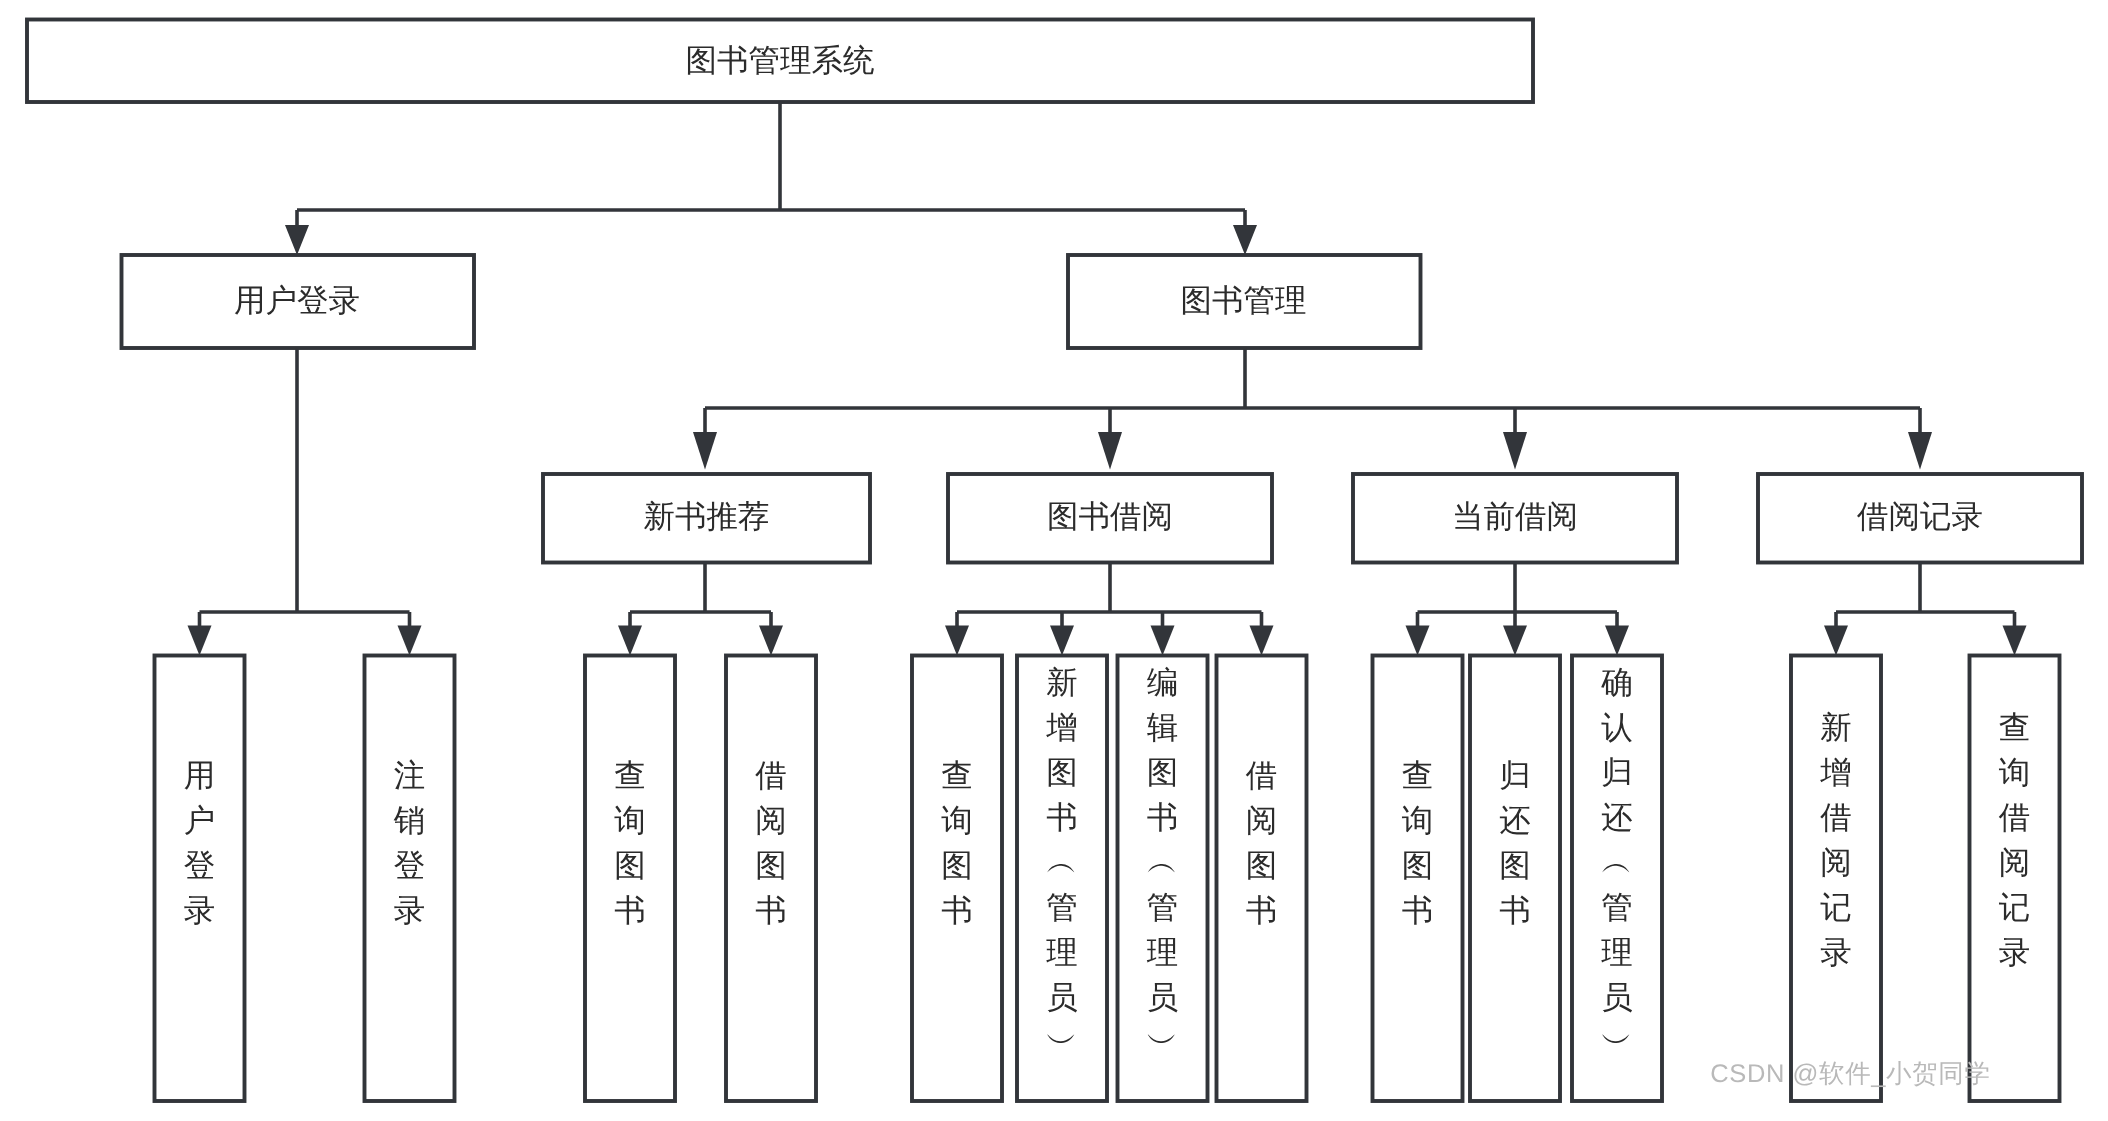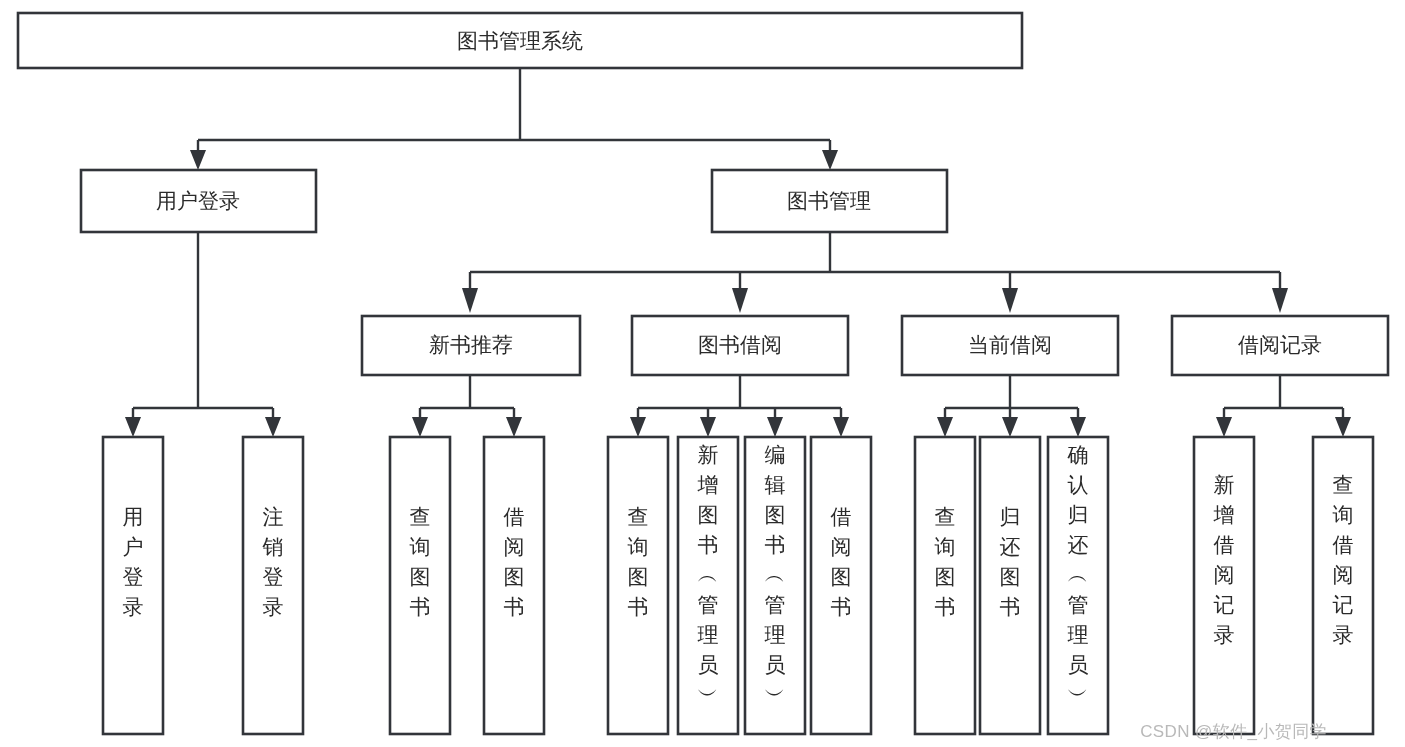--- a/index.html
+++ b/index.html
@@ -51,21 +51,21 @@
   }
   .node-label-v {
     font-family: "Liberation Sans", "DejaVu Sans", sans-serif;
     font-size: 21px;
     fill: #2b2b2b;
     text-anchor: middle;
   }
   .watermark-text {
     position: absolute;
     right: 12px;
-    bottom: 4px;
+    bottom: 20px;
     font-family: "Liberation Sans", "DejaVu Sans", sans-serif;
     font-size: 17px;
     color: #b9b9b9;
     letter-spacing: 0.4px;
     white-space: nowrap;
     user-select: none;
   }
 </style>
 </head>
 <body>

